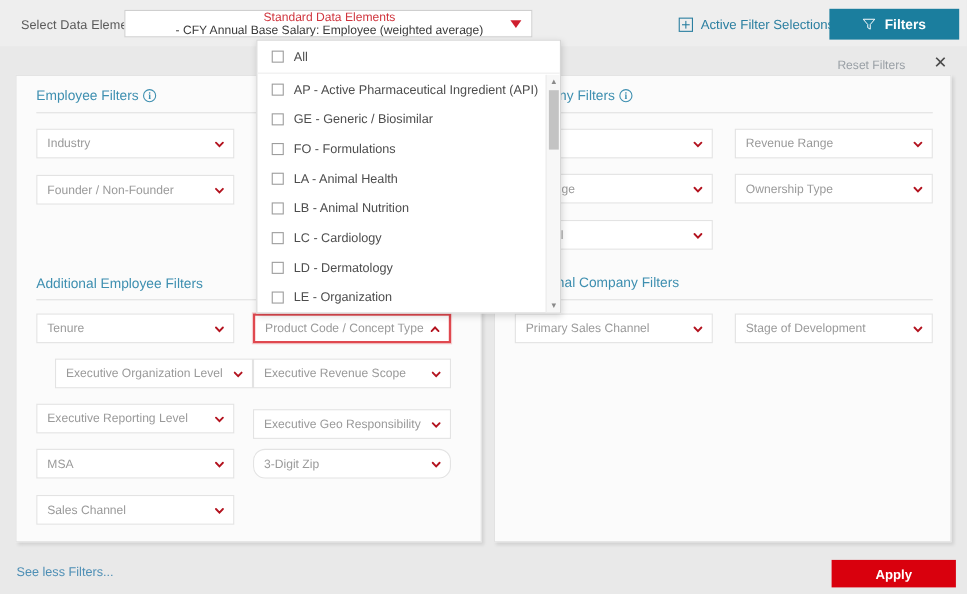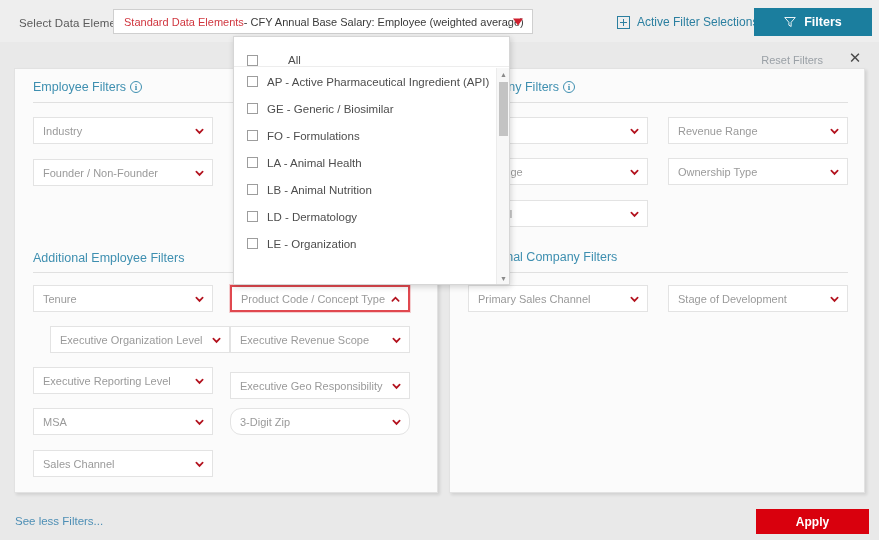--- a/index.html
+++ b/index.html
@@ -17,24 +17,24 @@
   
   .topbar {
     position: absolute; left: 0; top: 0; width: 879px; height: 42px;
     background: #eeeeee;
   }
   .select-label {
     position: absolute; left: 19px; top: 17px;
     font-size: 11.5px; color: #5a5a5a; letter-spacing: .1px;
   }
   .de-select {
-    position: absolute; left: 113px; top: 9px; width: 420px; height: 25px;
+    position: absolute; left: 113px; top: 9px; width: 371px; height: 25px;
     background: #ffffff; border: 1px solid #cfcfcf;
     display: flex; align-items: center; padding: 0 8px 0 10px;
-    font-size: 11px; white-space: nowrap; overflow: hidden;
+    font-size: 11px; white-space: nowrap; overflow: hidden; flex-direction: column;
   }
   .de-select .de-red { color: #d0363f; }
   .de-select .de-rest { color: #3a3a3a; }
   .de-caret {
     position: absolute; right: 9px; top: 50%; transform: translateY(-50%);
     width: 0; height: 0; border-left: 5.5px solid transparent;
     border-right: 5.5px solid transparent; border-top: 7px solid #cf1f2e;
   }
   .afs {
     position: absolute; left: 617px; top: 15px;
@@ -112,23 +112,23 @@
   }
 
   
   #dropdown {
     position: absolute; left: 233px; top: 36px; width: 277px; height: 249px;
     background: #ffffff; border: 1px solid #d6d6d6;
     box-shadow: 1px 2px 6px rgba(0,0,0,0.16);
     z-index: 40; overflow: hidden;
   }
   .dd-all {
-    height: 30px; display: flex; align-items: flex-end; padding-left: 13px;
+    height: 30px; display: flex; align-items: center; padding-left: 13px;
     border-bottom: 1px solid #ededed;
-    font-size: 11.5px; color: #4d4d4d; cursor: pointer; gap: 21px;
+    font-size: 11.5px; color: #4d4d4d; cursor: pointer;
   }
   .dd-scroll {
     position: absolute; left: 0; top: 31px; right: 0; bottom: 0;
     overflow: hidden;
   }
   .dd-item {
     height: 27px; display: flex; align-items: center; padding-left: 13px;
     font-size: 11.5px; color: #4d4d4d; cursor: pointer;
   }
   .cbox {
@@ -361,20 +361,24 @@
       <div class="dd-item">
         <span class="cbox"></span>
         <span>LA - Animal Health</span>
       </div>
       <div class="dd-item">
         <span class="cbox"></span>
         <span>LB - Animal Nutrition</span>
       </div>
       <div class="dd-item">
         <span class="cbox"></span>
+        <span>LC - Cardiology</span>
+      </div>
+      <div class="dd-item">
+        <span class="cbox"></span>
         <span>LD - Dermatology</span>
       </div>
       <div class="dd-item">
         <span class="cbox"></span>
         <span>LE - Organization</span>
       </div>
     </div>
 
     <div class="dd-sb">
       <div class="arr up">▲</div>

